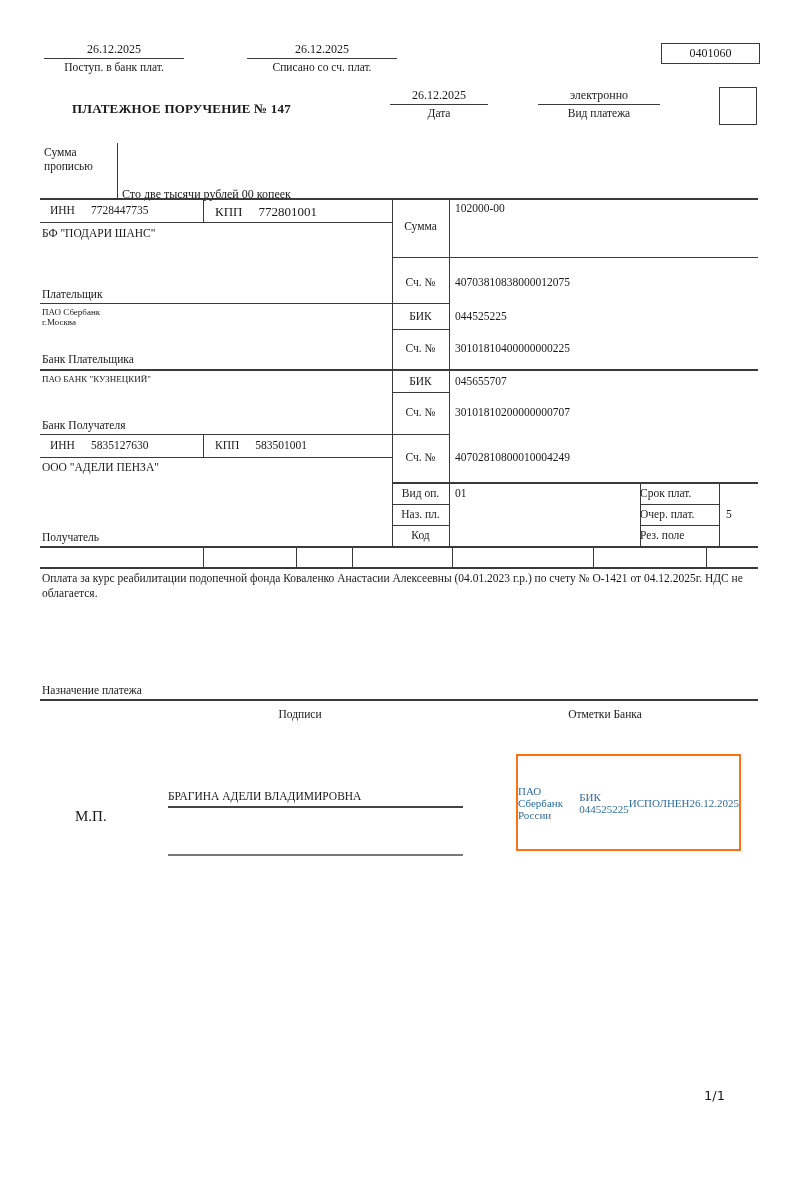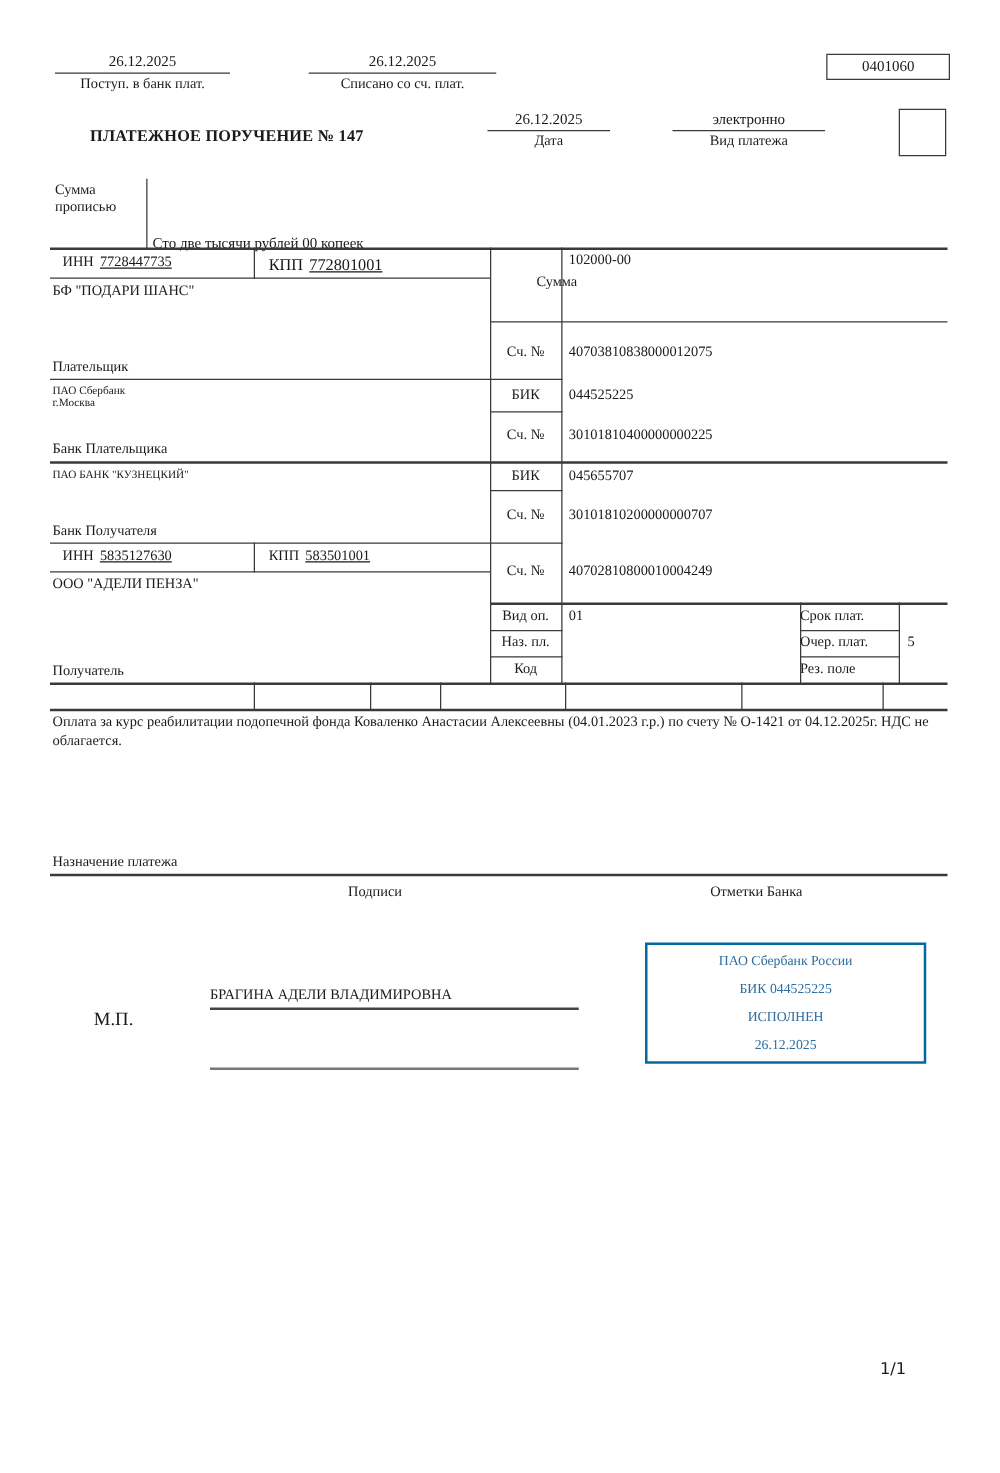--- a/index.html
+++ b/index.html
@@ -16,25 +16,25 @@
   .ulblock{position:absolute;text-align:center;}
   .ulblock .val{border-bottom:1px solid #3a3a3a;padding-bottom:1px;font-size:12px;}
   .ulblock .lbl{font-size:11.5px;padding-top:2px;}
   .box{position:absolute;border:1px solid #3a3a3a;box-sizing:border-box;}
   .title{font-weight:bold;font-size:13px;letter-spacing:.2px;margin-left:32px;}
   .small-bank{font-size:9px;line-height:10px;}
   .seclabel{font-size:11.5px;}
   .cell-lbl{position:absolute;left:392px;width:57px;text-align:center;font-size:11.5px;}
   .cell-val{position:absolute;left:455px;font-size:11.5px;}
   .op-lbl{position:absolute;left:640px;width:79px;font-size:11.5px;}
-  .innrow span.num{margin-left:5px;text-decoration:underline;}
+  .innrow span.num{margin-left:16px;}
   .stamp{
     position:absolute;left:516px;top:754px;width:225px;height:97px;
-    border:2px solid #0369a1;box-sizing:border-box;color:#2e6d9e;
-    display:flex;flex-direction:column;justify-content:space-around;
+    border:2px solid #f97316;box-sizing:border-box;color:#2e6d9e;
+    display:flex;flex-direction:row;justify-content:space-around;
     align-items:center;font-size:11px;padding:2px 0;
   }
   .pagenum{font-family:"DejaVu Sans","Liberation Sans",sans-serif;font-size:13px;}
 </style>
 </head>
 <body>
 
 <div class="ulblock" style="left:44px;top:42px;width:140px;">
   <div class="val">26.12.2025</div>
   <div class="lbl">Поступ. в банк плат.</div>
@@ -101,21 +101,21 @@
 
 <div class="abs innrow" style="left:50px;top:204px;font-size:11.5px;">
   <span>ИНН</span><span class="num">7728447735</span>
 </div>
 <div class="abs innrow" style="left:215px;top:204px;font-size:13px;">
   <span>КПП</span><span class="num">772801001</span>
 </div>
 <div class="abs" style="left:42px;top:227px;font-size:11.5px;">БФ "ПОДАРИ ШАНС"</div>
 <div class="abs seclabel" style="left:42px;top:288px;">Плательщик</div>
 
-<div class="cell-lbl" style="top:220px;padding-left:25px;">Сумма</div>
+<div class="cell-lbl" style="top:220px;">Сумма</div>
 <div class="cell-val" style="top:202px;">102000-00</div>
 <div class="cell-lbl" style="top:276px;">Сч. №</div>
 <div class="cell-val" style="top:276px;">40703810838000012075</div>
 
 <div class="abs small-bank" style="left:42px;top:307px;">
   <div>ПАО Сбербанк</div>
   <div>г.Москва</div>
 </div>
 <div class="abs seclabel" style="left:42px;top:353px;">Банк Плательщика</div>
 

